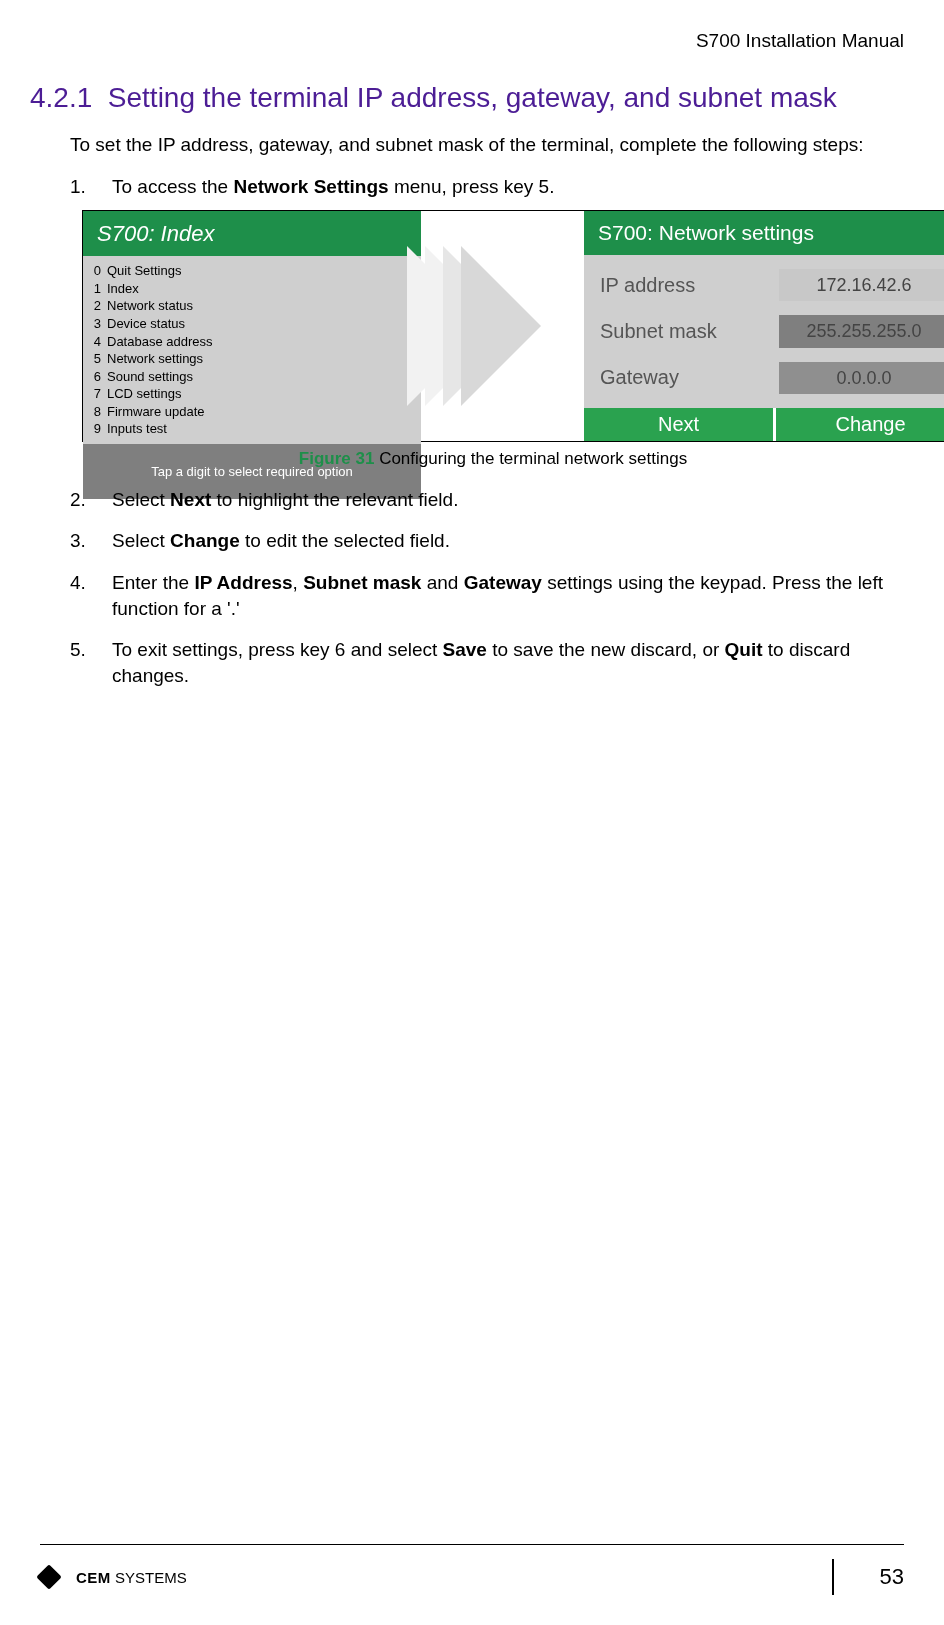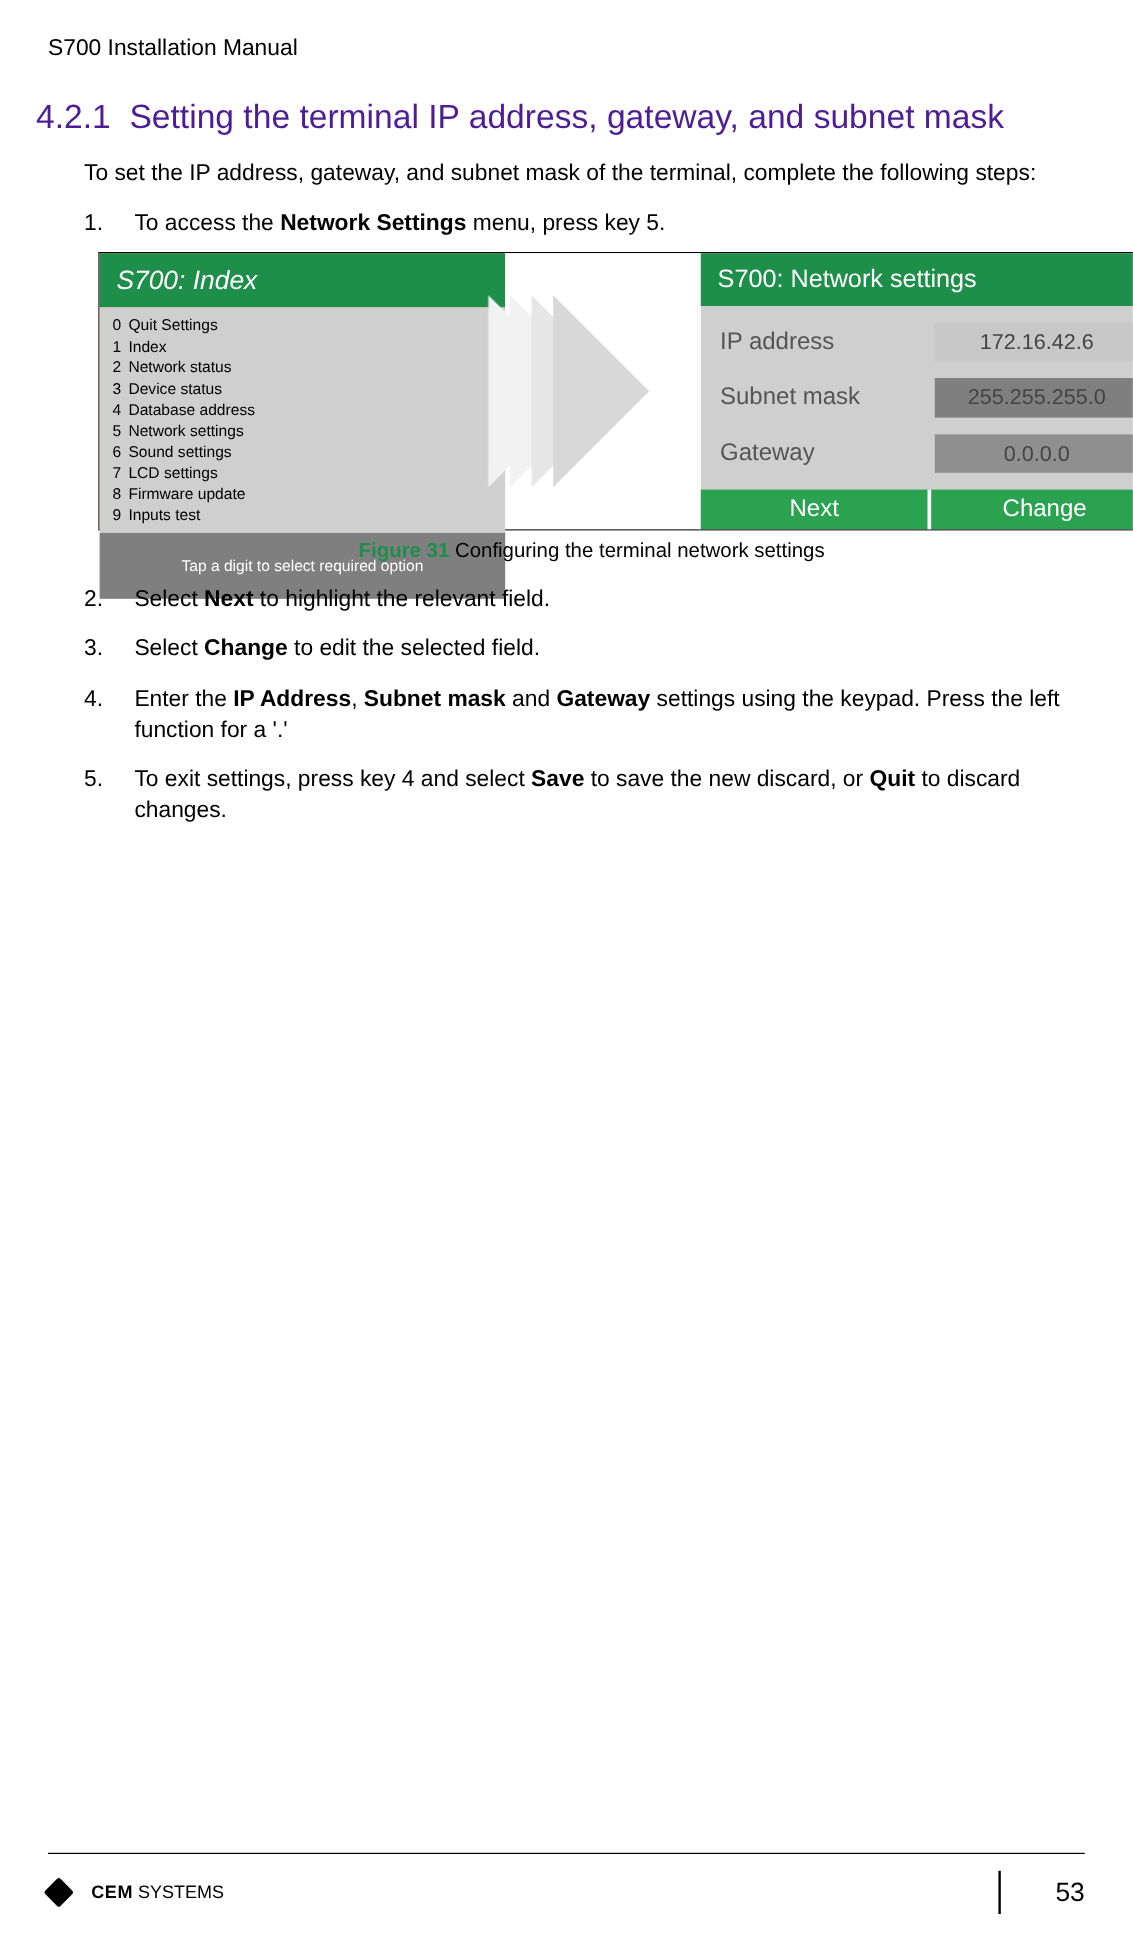--- a/index.html
+++ b/index.html
@@ -1,18 +1,18 @@
 <!DOCTYPE html>
 <html><head>
 <meta charset="utf-8">
 <style>
   * { box-sizing: border-box; margin: 0; padding: 0; }
   html, body { width: 944px; height: 1625px; background: #fff; font-family: Arial, Helvetica, sans-serif; color: #000; }
   .page { position: relative; width: 944px; height: 1625px; padding: 30px 40px 0 40px; }
-  .header-title { text-align: left; font-size: 19px; color: #000; margin-bottom: 30px; }
+  .header-title { text-align: right; font-size: 19px; color: #000; margin-bottom: 30px; }
   .section-num { display: inline; }
   .section-heading { font-size: 28px; font-weight: normal; color: #4c1d95; margin-bottom: 20px; margin-left: -10px; }
   .body-indent { margin-left: 30px; }
   .intro { font-size: 19px; margin-bottom: 18px; }
   ol.steps { list-style: none; counter-reset: step; }
   ol.steps > li { counter-increment: step; font-size: 19px; margin-bottom: 16px; position: relative; padding-left: 42px; line-height: 1.35; }
   ol.steps > li::before { content: counter(step) "."; position: absolute; left: 0; top: 0; }
   .bold { font-weight: bold; }
 
   
@@ -161,21 +161,21 @@
 
       <li>
         <span>Select </span><span class="bold">Change</span><span> to edit the selected field.</span>
       </li>
 
       <li>
         <span>Enter the </span><span class="bold">IP Address</span><span>, </span><span class="bold">Subnet mask</span><span> and </span><span class="bold">Gateway</span><span> settings using the keypad. Press the left function for a '.'</span>
       </li>
 
       <li>
-        <span>To exit settings, press key 4 and select </span><span class="bold">Save</span><span> to save the new discard, or </span><span class="bold">Quit</span><span> to discard changes.</span>
+        <span>To exit settings, press key 6 and select </span><span class="bold">Save</span><span> to save the new discard, or </span><span class="bold">Quit</span><span> to discard changes.</span>
       </li>
     </ol>
   </div>
 
   <div class="page-footer">
     <div class="rule"></div>
     <div class="row">
       <div class="logo">
         <div class="diamond"></div>
         <span><span class="bold">CEM</span><span> SYSTEMS</span></span>

